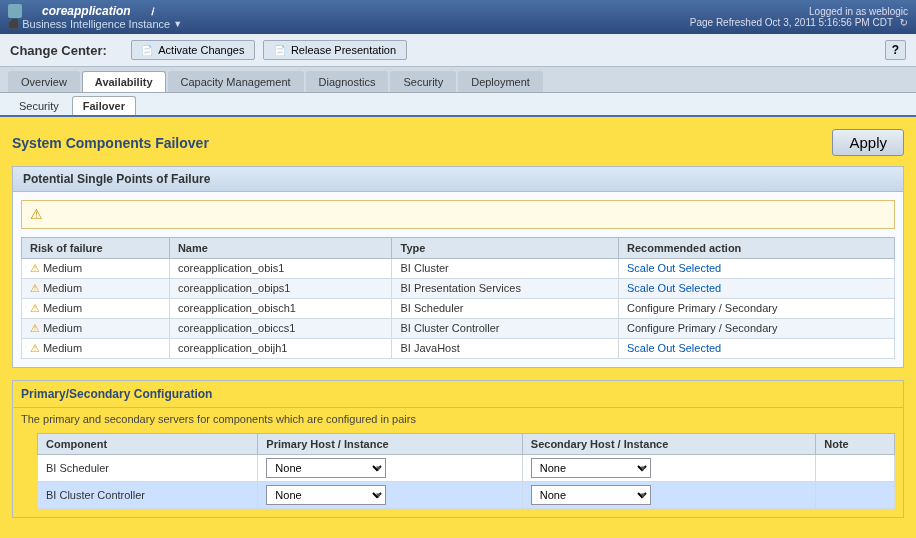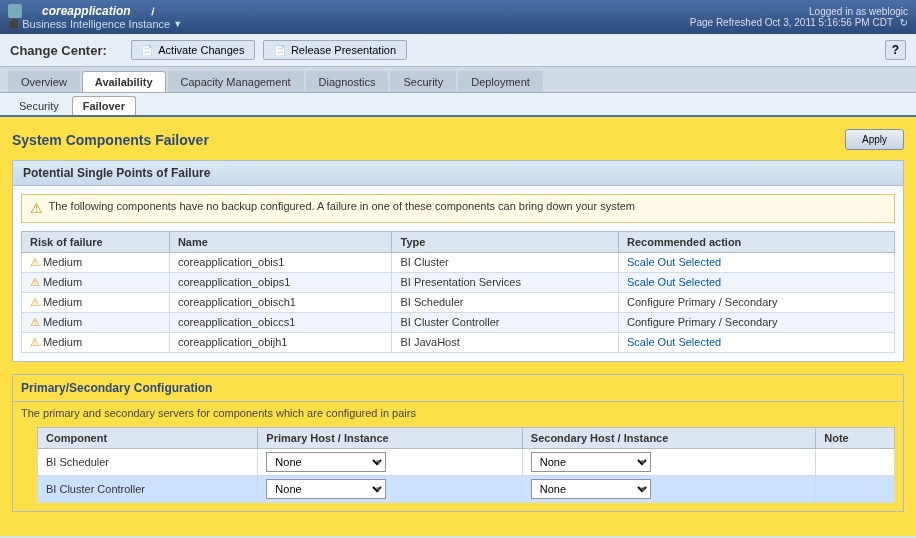--- a/index.html
+++ b/index.html
@@ -26,21 +26,21 @@
     .tabs-secondary { background: #e8f0f8; border-bottom: 2px solid #4a6fa5; padding: 0 8px; display: flex; gap: 2px; padding-top: 3px; }
     .tab2 { padding: 3px 10px; font-size: 11px; cursor: pointer; border: 1px solid transparent; border-bottom: none; border-radius: 3px 3px 0 0; background: transparent; color: #333; }
     .tab2.active { background: #fff; border-color: #a0aab5; font-weight: bold; }
 
     
     .main-content { background: #fde047; padding: 12px; }
 
     
     .section-header { display: flex; justify-content: space-between; align-items: center; margin-bottom: 10px; }
     .section-title { font-size: 14px; font-weight: bold; color: #2c4a7c; }
-    .apply-btn { background: linear-gradient(to bottom, #e8eef5, #c8d4e0); border: 1px solid #8090a0; padding: 4px 16px; cursor: pointer; font-size: 10px; border-radius: 3px; }
+    .apply-btn { background: linear-gradient(to bottom, #e8eef5, #c8d4e0); border: 1px solid #8090a0; padding: 4px 16px; cursor: pointer; font-size: 15px; border-radius: 3px; }
 
     
     .panel { border: 1px solid #b0bcc8; margin-bottom: 12px; }
     .panel-title { background: linear-gradient(to bottom, #dce8f5, #c8d8ea); padding: 5px 10px; font-weight: bold; font-size: 12px; border-bottom: 1px solid #b0bcc8; }
     .panel-body { padding: 8px; background: #f8fbff; }
 
     .warning-row { display: flex; align-items: flex-start; gap: 6px; margin-bottom: 8px; background: #fffbe6; border: 1px solid #e0c070; padding: 5px 8px; }
     .warning-icon { color: #c80; font-size: 14px; line-height: 1.2; }
 
     
@@ -122,21 +122,20 @@
   <div class="section-header">
     <div class="section-title">System Components Failover</div>
     <button class="apply-btn">Apply</button>
   </div>
 
   <div class="panel">
     <div class="panel-title">Potential Single Points of Failure</div>
     <div class="panel-body">
       <div class="warning-row">
         <span class="warning-icon">⚠</span>
-        <span>The following components have no backup configured. A failure in one of these components can bring down your system</span>
       </div>
       <table class="data-table">
         <thead>
           <tr>
             <th>Risk of failure</th>
             <th>Name</th>
             <th>Type</th>
             <th>Recommended action</th>
           </tr>
         </thead>

